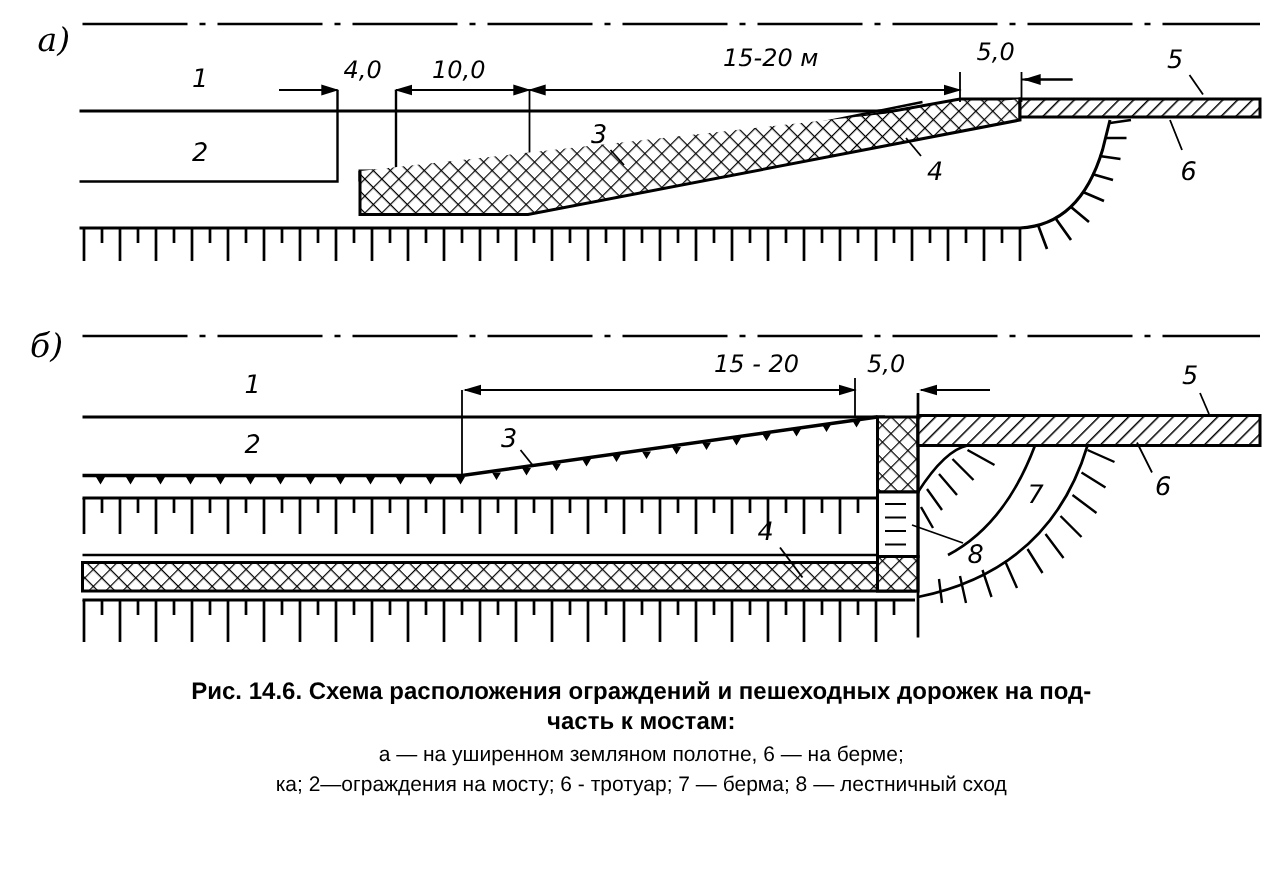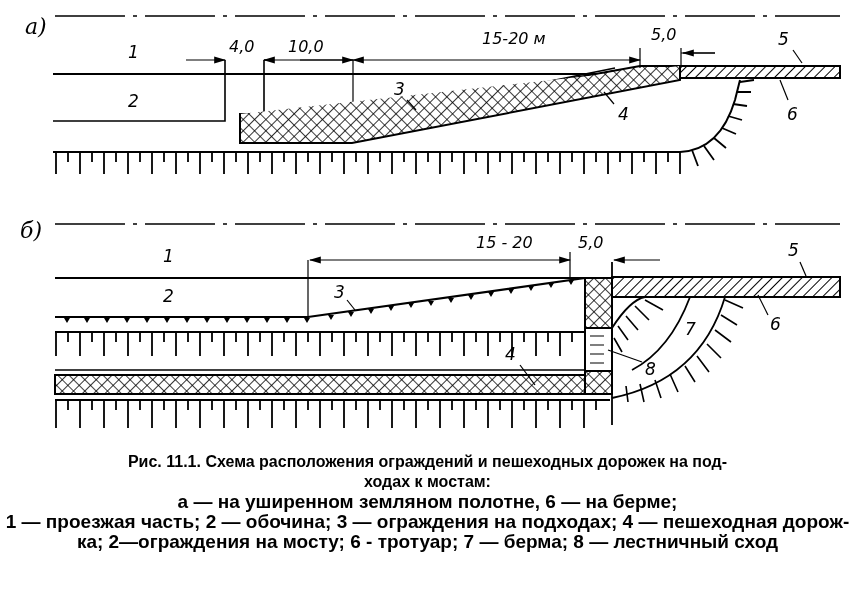--- a/index.html
+++ b/index.html
@@ -3,21 +3,21 @@
   <meta charset="utf-8">
   <style>
     html, body { margin: 0; padding: 0; background: #ffffff; }
     body { width: 855px; height: 589px; position: relative; overflow: hidden; font-family: "Liberation Sans", sans-serif; color: #000; }
     svg { position: absolute; left: 0; top: 0; }
     .lbl { font-family: "DejaVu Sans", sans-serif; font-style: italic; font-size: 17px; fill: #000; }
     .dim { font-family: "DejaVu Sans", sans-serif; font-style: italic; font-size: 16px; fill: #000; }
     .panel { font-family: "DejaVu Serif", serif; font-style: italic; font-size: 22px; fill: #000; }
     .caption { position: absolute; left: 0; width: 855px; top: 452px; text-align: center; font-family: "Liberation Sans", sans-serif; line-height: 20px; }
     .caption .title { font-weight: bold; font-size: 16px; }
-    .caption .line { font-size: 19px; font-weight: bold; }
+    .caption .line { font-size: 14px; }
   </style>
 </head>
 <body>
 
 <svg width="855" height="450" viewBox="0 0 855 450">
   <defs>
     <pattern id="cross" width="8" height="8" patternUnits="userSpaceOnUse" patternTransform="rotate(45)">
       <rect width="8" height="8" fill="#fff"></rect>
       <path d="M0 0 L0 8 M0 0 L8 0" stroke="#000" stroke-width="1.6"></path>
     </pattern>
@@ -139,18 +139,17 @@
     <path d="M768 315 L758 295" stroke="#000" stroke-width="1.2"></path>
     <text x="685" y="335" class="lbl">7</text>
     <text x="645" y="375" class="lbl">8</text>
     <path d="M642 362 L608 350" stroke="#000" stroke-width="1.2"></path>
     <text x="476" y="248" class="dim">15 - 20</text>
     <text x="578" y="248" class="dim">5,0</text>
   </g>
 </svg>
 
 <div class="caption">
-  <div class="title">Рис. 11.1. Схема расположения ограждений и пешеходных дорожек на под-</div>
-  <div class="title">ходах к мостам:</div>
+  <div class="title">Рис. 14.6. Схема расположения ограждений и пешеходных дорожек на под-</div>
+  <div class="title">часть к мостам:</div>
   <div class="line">а — на уширенном земляном полотне, 6 — на берме;</div>
-  <div class="line">1 — проезжая часть; 2 — обочина; 3 — ограждения на подходах; 4 — пешеходная дорож-</div>
   <div class="line">ка; 2—ограждения на мосту; 6 - тротуар; 7 — берма; 8 — лестничный сход</div>
 </div>
 
 </body></html>

